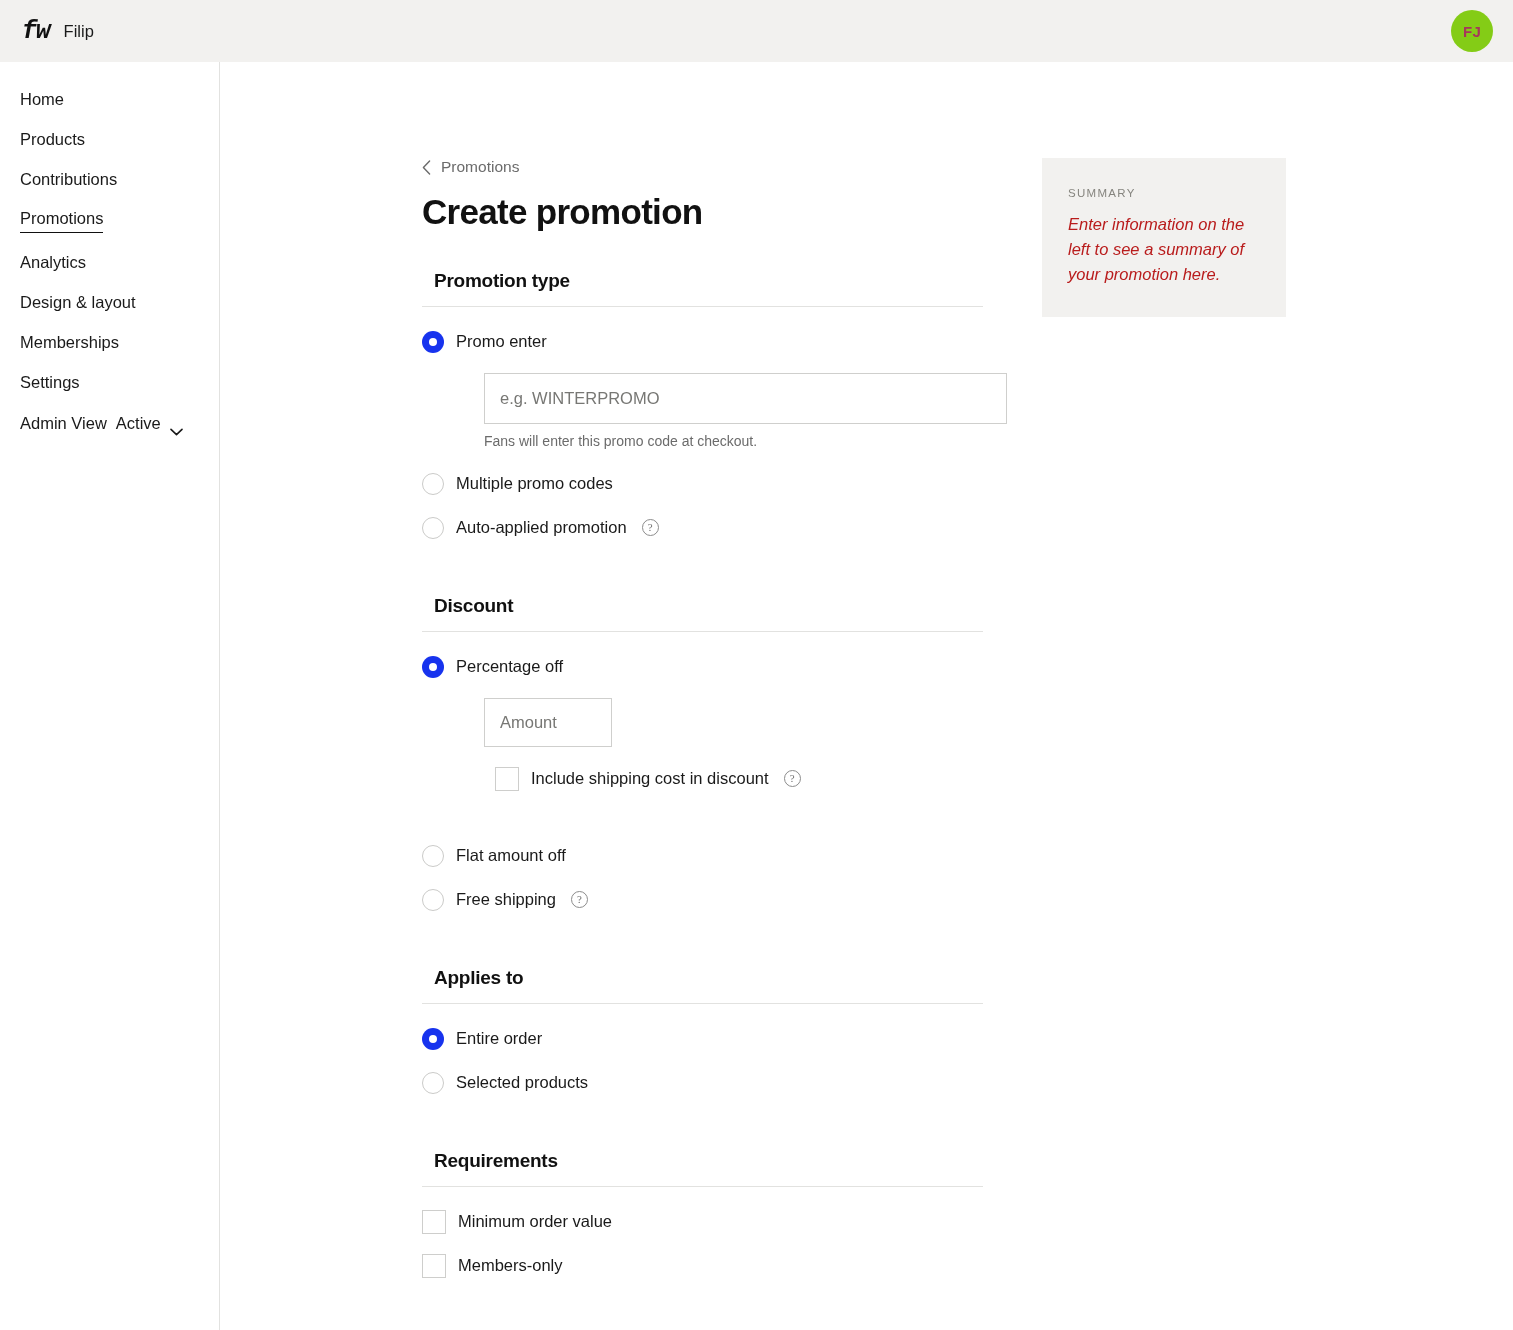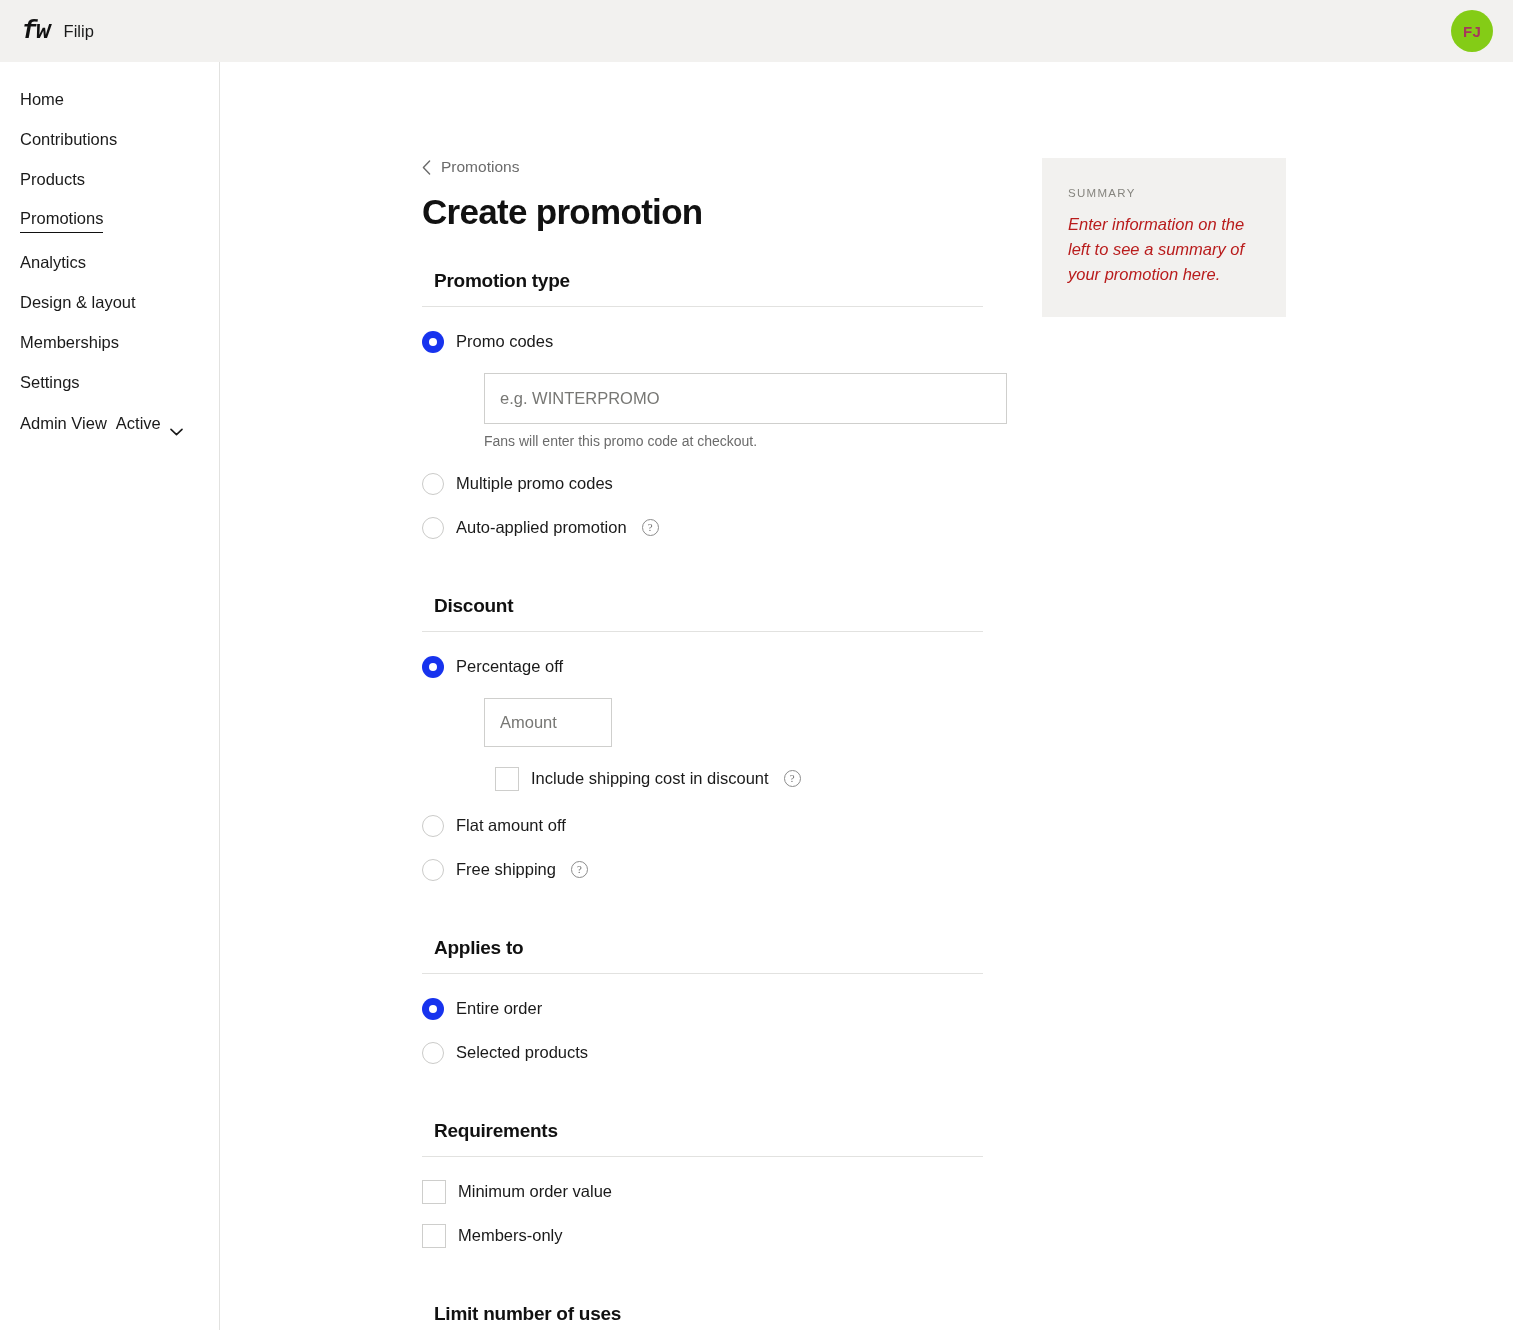--- a/index.html
+++ b/index.html
@@ -270,24 +270,24 @@
   <div class="avatar">FJ</div>
 </div>
 
 <div class="shell">
 
   <nav class="sidebar">
     <div class="nav-item">
       <span>Home</span>
     </div>
     <div class="nav-item">
+      <span>Products</span>
+    </div>
+    <div class="nav-item">
       <span>Contributions</span>
-    </div>
-    <div class="nav-item">
-      <span>Products</span>
     </div>
     <div class="nav-item active">
       <span>Promotions</span>
     </div>
     <div class="nav-item">
       <span>Analytics</span>
     </div>
     <div class="nav-item">
       <span>Design &amp; layout</span>
     </div>
@@ -323,21 +323,21 @@
       </div>
 
       <h1 class="page-title">Create promotion</h1>
 
       <div class="section">
         <div class="section-head">Promotion type</div>
         <div class="rule"></div>
 
         <div class="opt-row">
           <div class="radio checked"></div>
-          <div class="opt-label">Promo codes</div>
+          <div class="opt-label">Promo enter</div>
         </div>
 
         <div class="indent">
           <input class="text-input" type="text" placeholder="e.g. WINTERPROMO" style="">
           <div class="helper-text">Fans will enter this promo code at checkout.</div>
         </div>
 
         <div class="opt-row">
           <div class="radio"></div>
           <div class="opt-label">Multiple promo codes</div>
@@ -361,21 +361,21 @@
 
         <div class="indent">
           <input class="amount-input" type="text" placeholder="Amount" style="">
           <div class="sub-row">
             <div class="checkbox"></div>
             <div class="opt-label">Include shipping cost in discount</div>
             <div class="help">?</div>
           </div>
         </div>
 
-        <div class="opt-row" style="margin-top:22px;">
+        <div class="opt-row" style="margin-top:52px;">
           <div class="radio"></div>
           <div class="opt-label">Flat amount off</div>
         </div>
 
         <div class="opt-row">
           <div class="radio"></div>
           <div class="opt-label">Free shipping</div>
           <div class="help">?</div>
         </div>
       </div>

